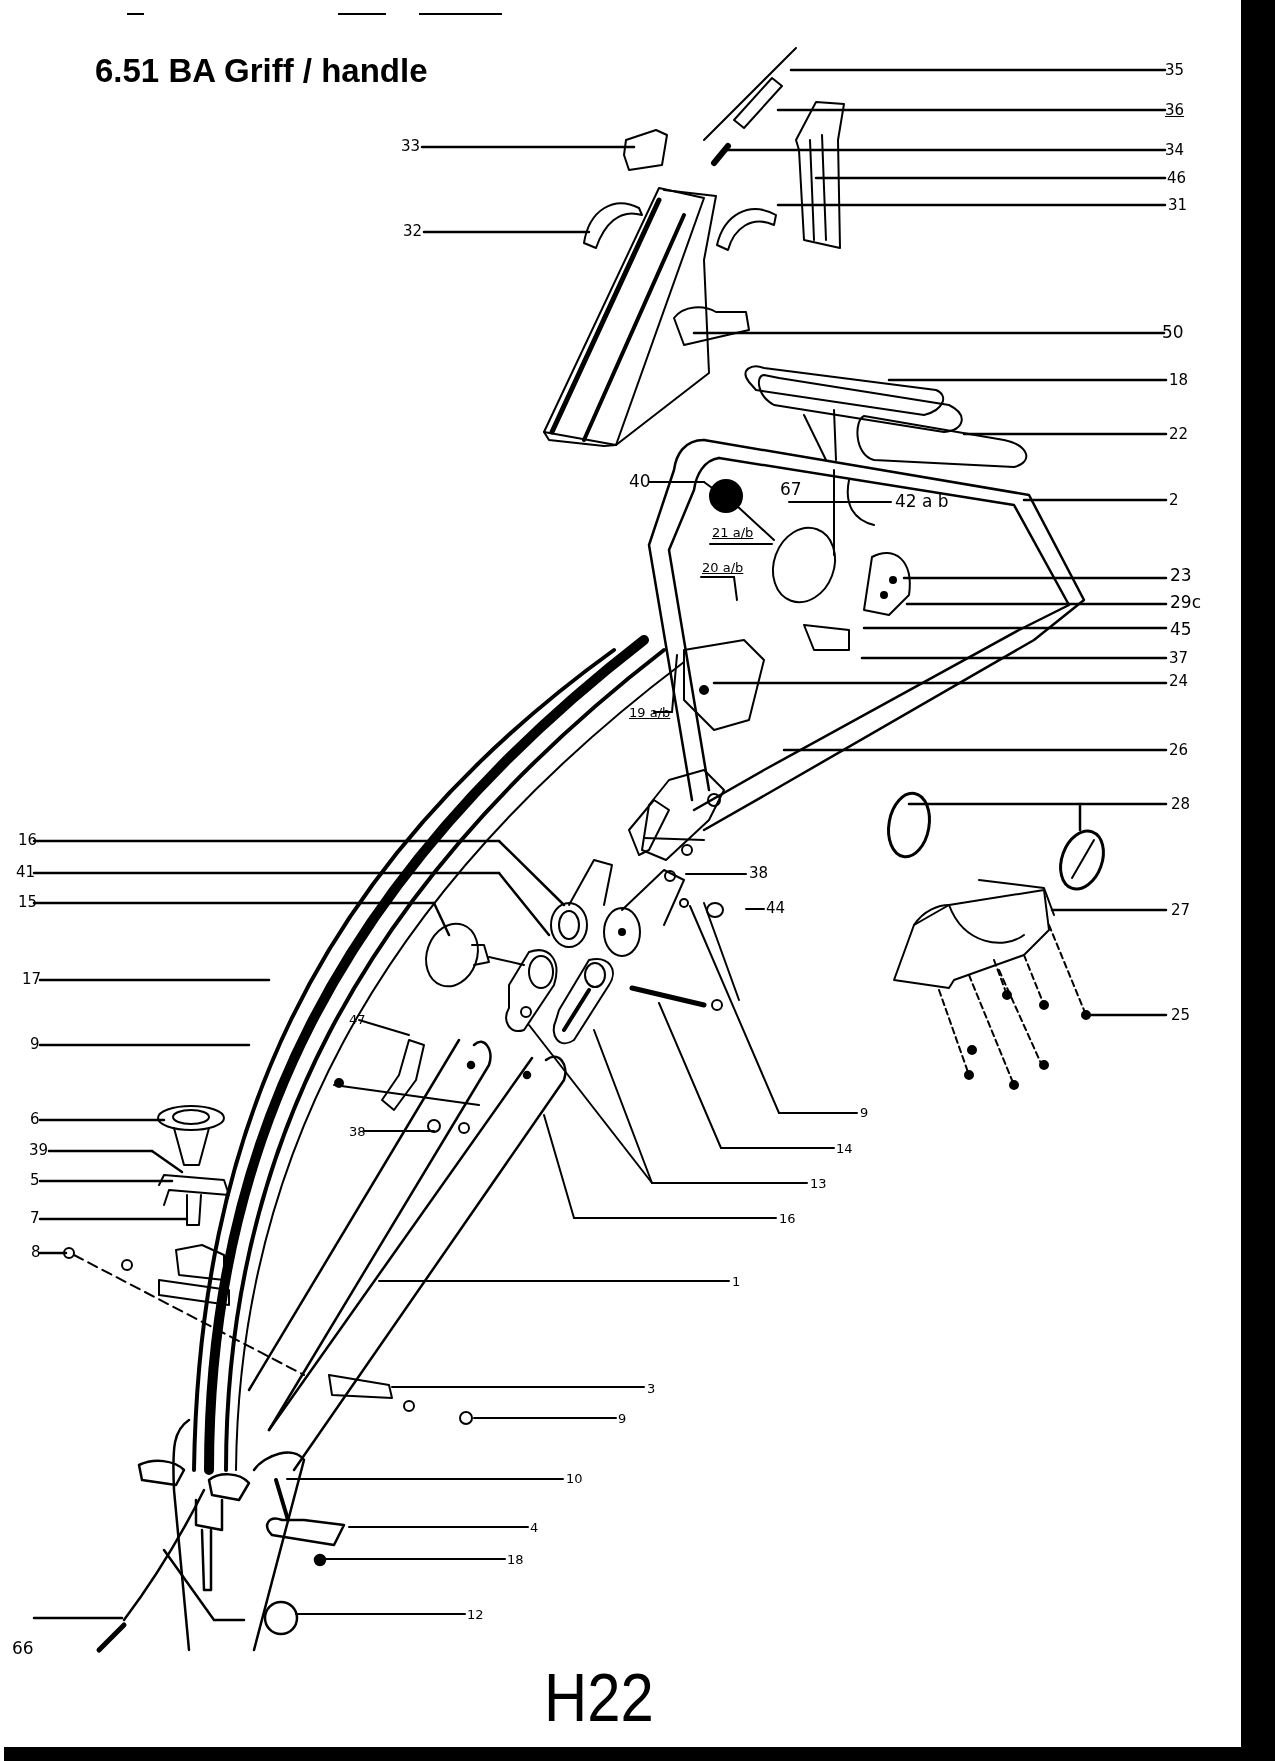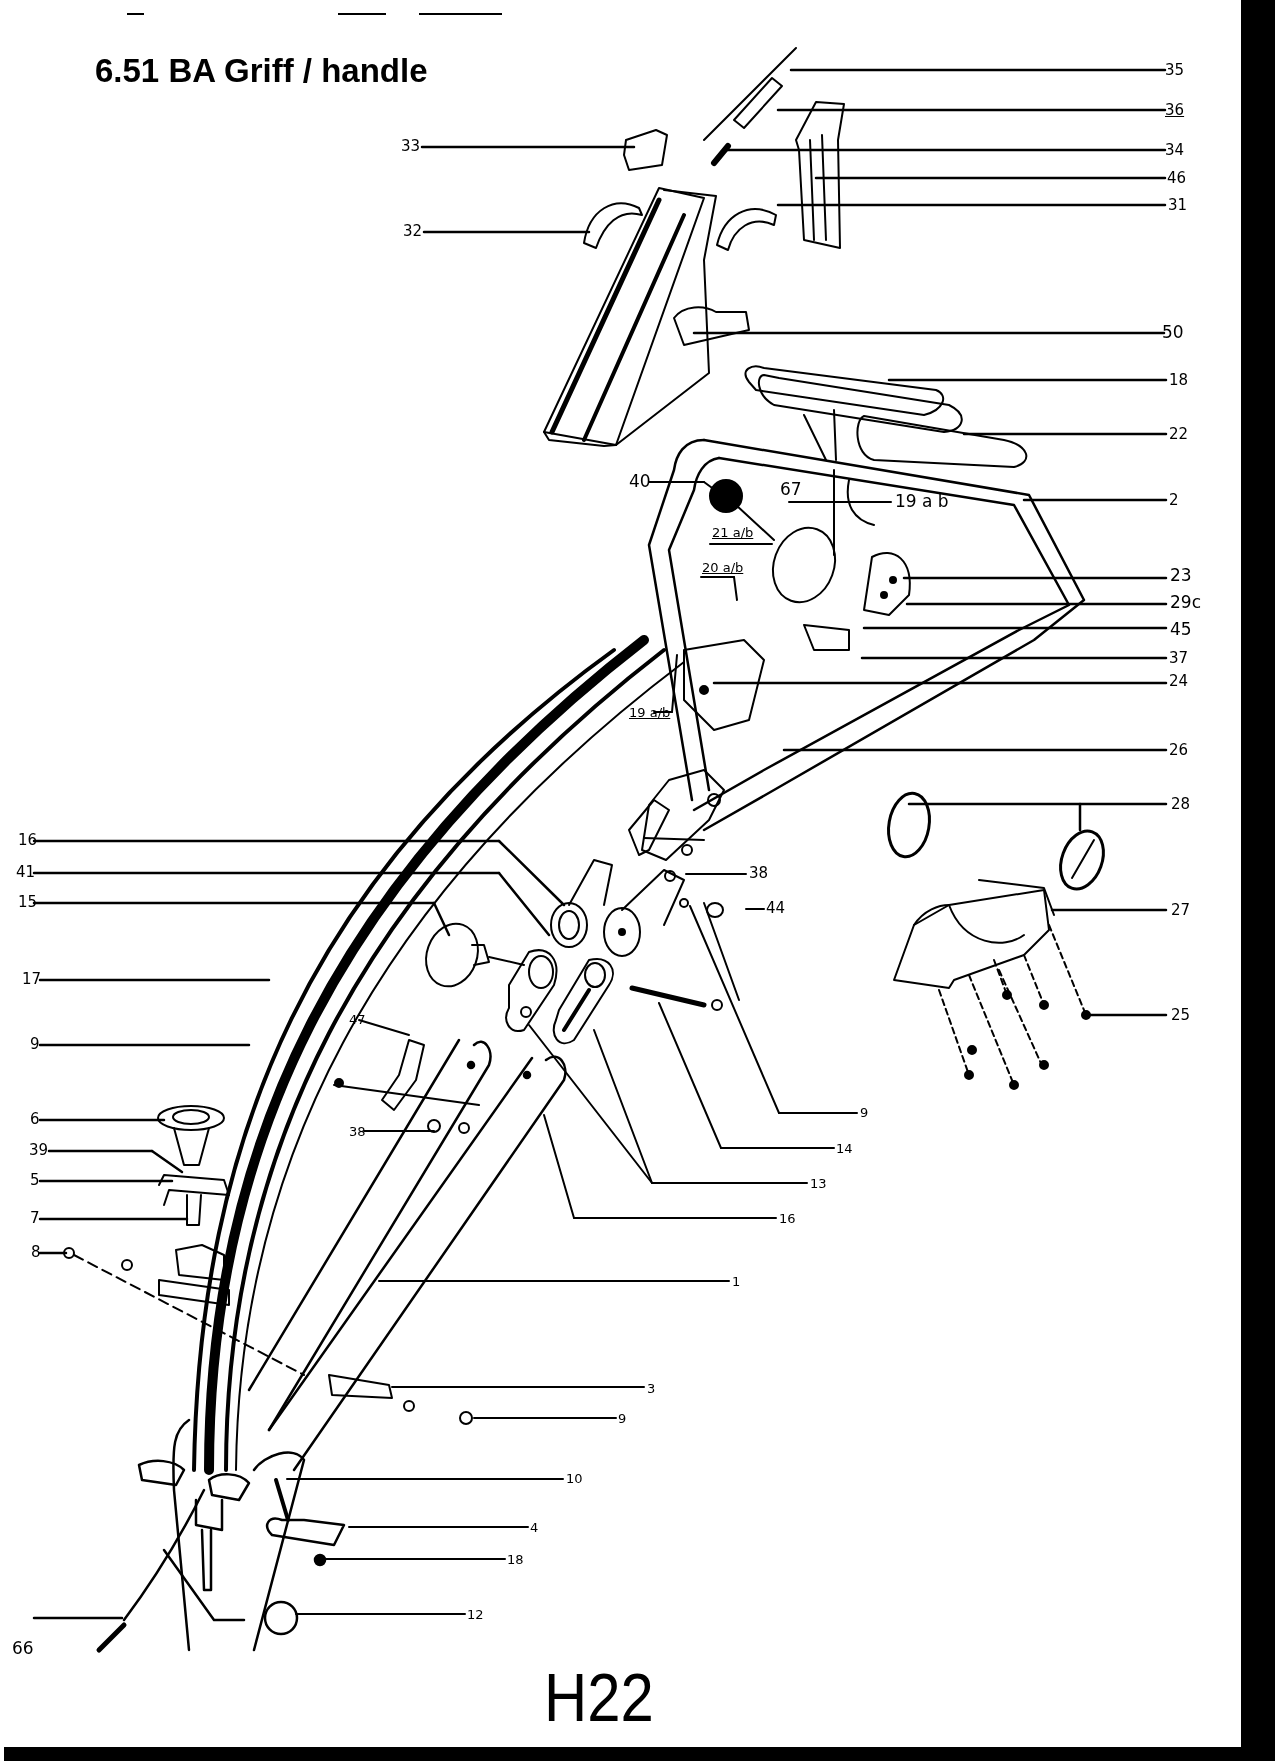--- a/index.html
+++ b/index.html
@@ -309,21 +309,21 @@
     <span class="lbl" style="left:25px; top:1143px;">39</span>
     <span class="lbl" style="left:26px; top:1173px;">5</span>
     <span class="lbl" style="left:26px; top:1211px;">7</span>
     <span class="lbl" style="left:27px; top:1245px;">8</span>
     <span class="lbl" style="left:8px; top:1609px; font-size:17px;margin-top:32px;">66</span>
   </div>
 
   <div>
     <span class="lbl" style="left:625px; top:474px; font-size:17px;">40</span>
     <span class="lbl" style="left:776px; top:482px; font-size:17px;">67</span>
-    <span class="lbl" style="left:891px; top:494px; font-size:17px;">19 a b</span>
+    <span class="lbl" style="left:891px; top:494px; font-size:17px;">42 a b</span>
     <span class="lbl" style="left:708px; top:525px; font-size:13px; text-decoration:underline;">21 a/b</span>
     <span class="lbl" style="left:698px; top:560px; font-size:13px; text-decoration:underline;">20 a/b</span>
     <span class="lbl" style="left:625px; top:705px; font-size:13px; text-decoration:underline;">19 a/b</span>
     <span class="lbl" style="left:745px; top:866px;">38</span>
     <span class="lbl" style="left:762px; top:901px;">44</span>
     <span class="lbl" style="left:345px; top:1012px; font-size:13px;">47</span>
     <span class="lbl" style="left:345px; top:1124px; font-size:13px;">38</span>
     <span class="lbl" style="left:856px; top:1105px; font-size:13px;">9</span>
     <span class="lbl" style="left:832px; top:1141px; font-size:13px;">14</span>
     <span class="lbl" style="left:806px; top:1176px; font-size:13px;">13</span>

